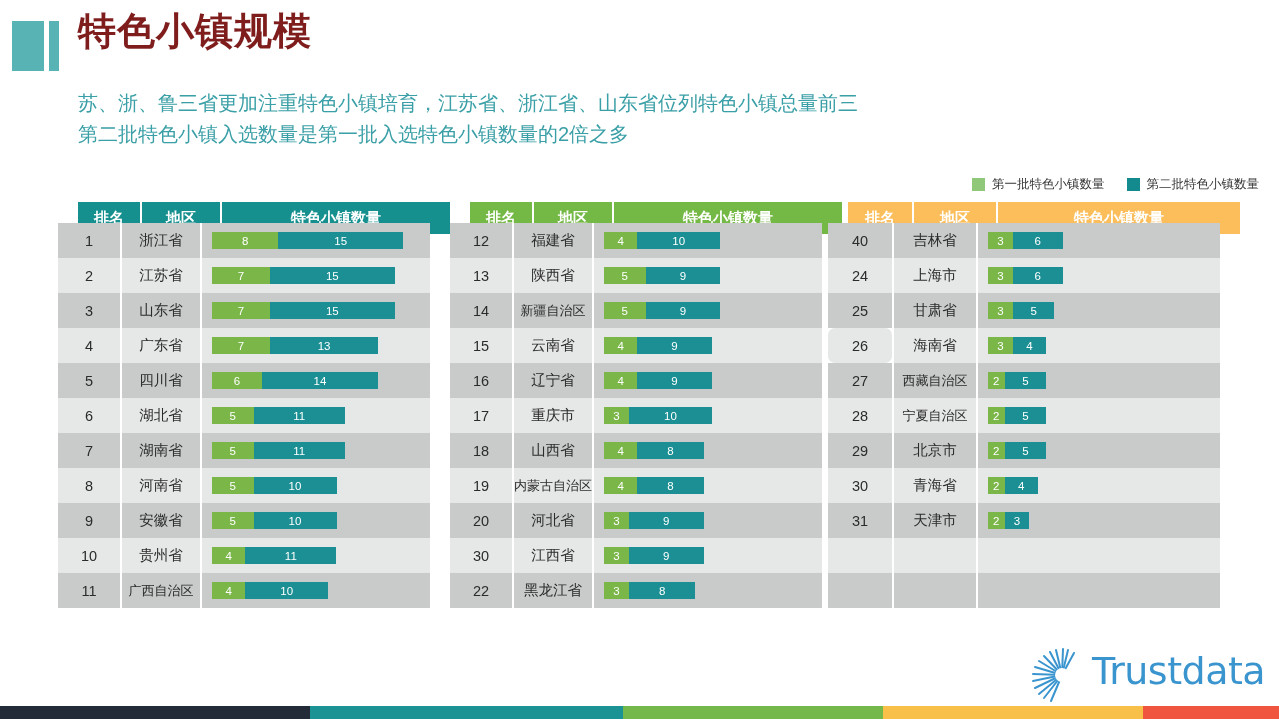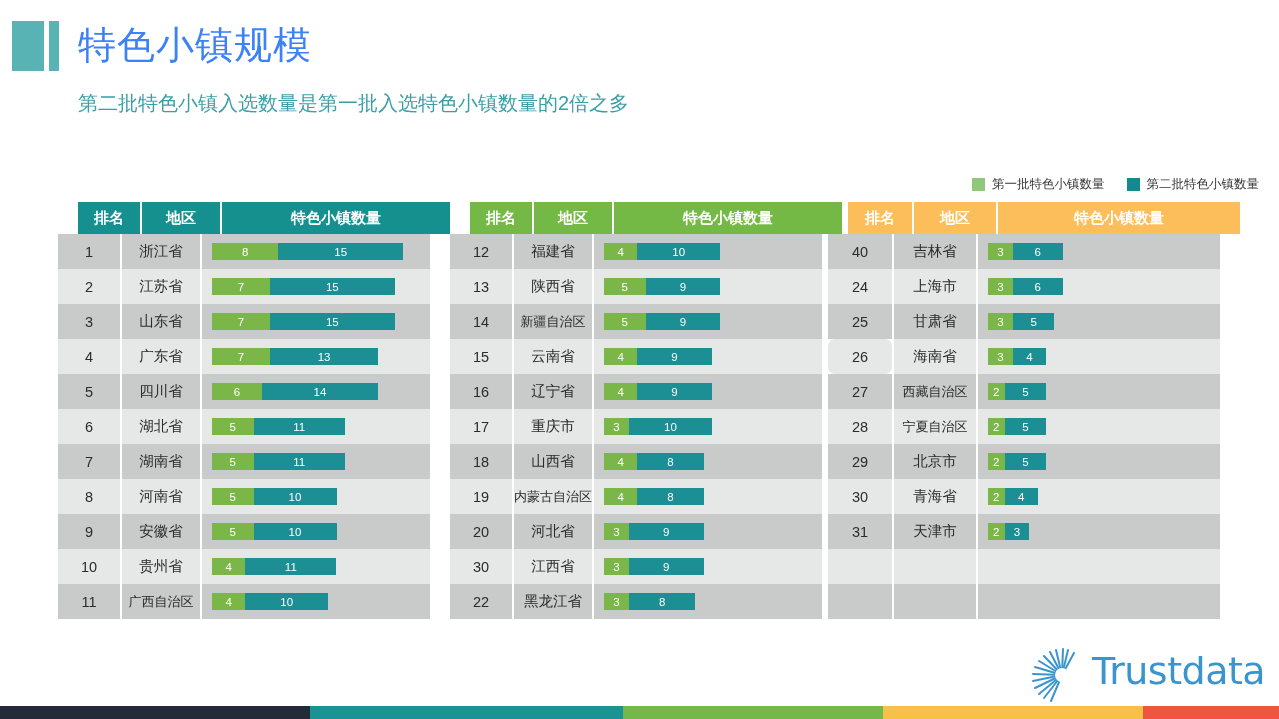--- a/index.html
+++ b/index.html
@@ -10,22 +10,22 @@
     overflow: hidden;
   }
   #page { position: relative; width: 1279px; height: 719px; background:#fff; }
 
   
   .accent-wrap { position:absolute; left:12px; top:21px; display:flex; gap:5px; }
   .accent-bar-wide { width:32px; height:50px; background:#58b3b5; }
   .accent-bar-narrow { width:10px; height:50px; background:#58b3b5; }
 
   .page-title {
-    position:absolute; left:78px; top:21px;
-    font-size:38px; font-weight:normal; color:#3b82f6;
+    position:absolute; left:78px; top:7px;
+    font-size:38px; font-weight:bold; color:#7f1d1d;
     letter-spacing:1px; line-height:48px;
   }
   .subtitle {
     position:absolute; left:78px; top:88px;
     font-size:20px; color:#3a9fa6; line-height:31px;
     white-space:nowrap; font-weight:normal;
   }
   .subtitle div { white-space:nowrap; }
 
   
@@ -35,21 +35,21 @@
     font-size:12.5px; color:#333;
   }
   .legend-item { display:flex; align-items:center; gap:7px; }
   .legend-item + .legend-item { margin-left:13px; }
   .swatch { width:13px; height:13px; display:inline-block; }
   .sw-green { background:#8fc878; }
   .sw-teal  { background:#128a8e; }
 
   
   .table { position:absolute; }
-  .tbl-header { display:flex; height:32px;padding-left:20px; }
+  .tbl-header { display:flex; height:21px;padding-left:20px; }
   .tbl-header .cell {
     color:#ffffff; font-weight:bold; font-size:15px;
     display:flex; align-items:center; justify-content:center;
     height:32px;
   }
   .tbl-header .cell + .cell { border-left:2px solid #ffffff;text-align:right; }
 
   .row { display:flex; height:35px; }
   .row .cell {
     display:flex; align-items:center; justify-content:center;
@@ -92,20 +92,21 @@
 <div id="page">
 
   <div class="accent-wrap">
     <div class="accent-bar-wide"></div>
     <div class="accent-bar-narrow"></div>
   </div>
 
   <div class="page-title">特色小镇规模</div>
 
   <div class="subtitle">
+    <div>苏、浙、鲁三省更加注重特色小镇培育，江苏省、浙江省、山东省位列特色小镇总量前三</div>
     <div>第二批特色小镇入选数量是第一批入选特色小镇数量的2倍之多</div>
   </div>
 
   <div class="legend">
     <div class="legend-item">
       <span class="swatch sw-green"></span>
       <span>第一批特色小镇数量</span>
     </div>
     <div class="legend-item">
       <span class="swatch sw-teal"></span>

